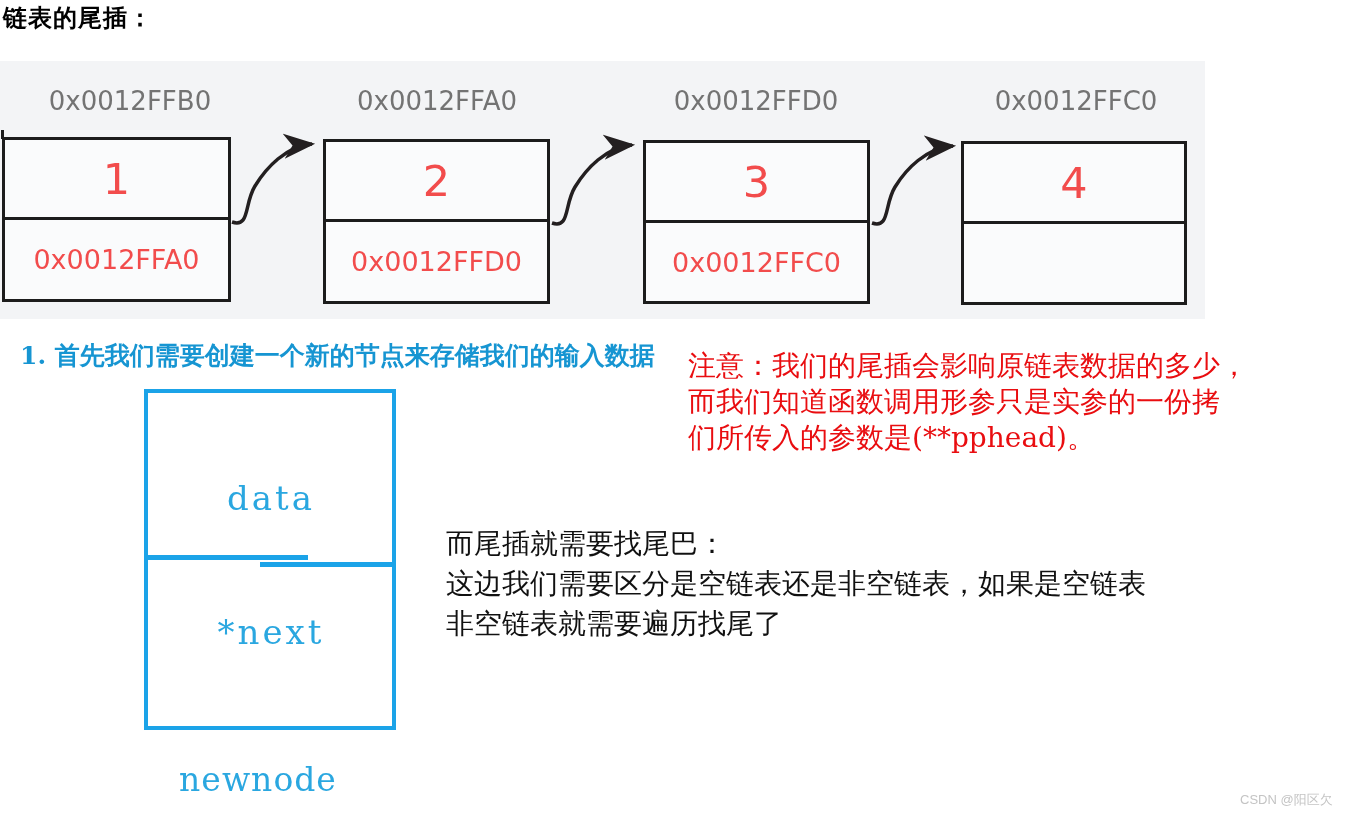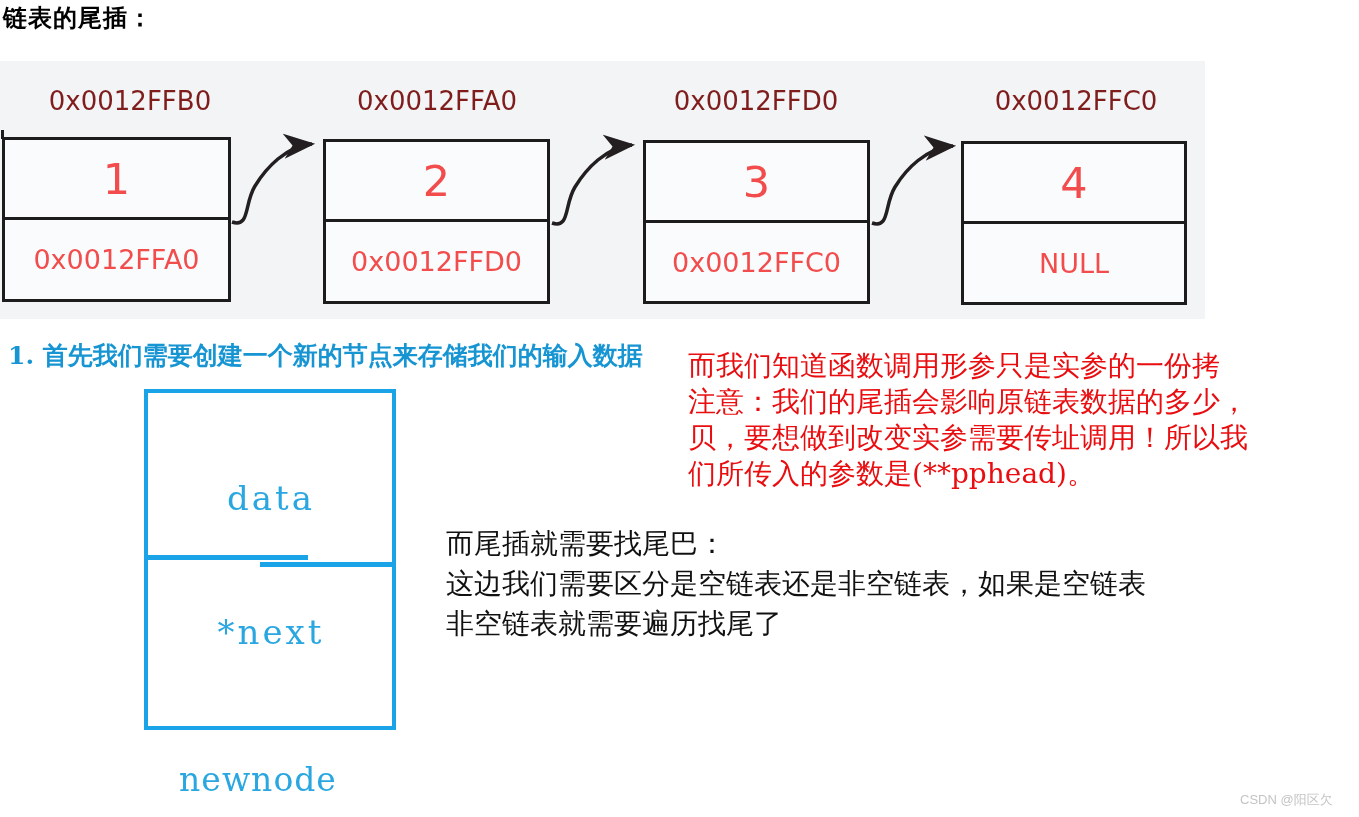--- a/index.html
+++ b/index.html
@@ -16,21 +16,21 @@
   }
 
   .panel {
     left: 0; top: 61px; width: 1205px; height: 258px;
     background: #f3f4f6;
   }
 
   .addr-label {
     top: 86px; height: 28px; width: 200px;
     font-family: "DejaVu Sans", sans-serif;
-    font-size: 26px; color: #7f1d1d; text-align: center;
+    font-size: 26px; color: #737373; text-align: center;
   }
   .addr-1 { left: 30px; }
   .addr-2 { left: 337px; }
   .addr-3 { left: 656px; }
   .addr-4 { left: 976px; }
 
   .node-box {
     border: 3px solid #1c1c1c;
     background: #fafbfc;
     display: flex; flex-direction: column;
@@ -52,21 +52,21 @@
     display: flex; align-items: center; justify-content: center;
     font-family: "DejaVu Sans", sans-serif;
     font-size: 27px; color: #f24c4c;
   }
 
   .corner-tick { left: 1px; top: 130px; width: 3px; height: 9px; background: #1c1c1c; }
 
   .arrow-layer { left: 0; top: 0; width: 1359px; height: 817px; pointer-events: none; }
 
   .step-note {
-    left: 8px; top: 339px;
+    left: 20px; top: 339px;
     font-family: "DejaVu Serif", "Liberation Serif", serif;
     font-weight: 700; font-size: 25px; color: #1695d2;
   }
 
   .warning-note {
     left: 688px; top: 348px; width: 600px;
     font-family: "DejaVu Serif", "Liberation Serif", serif;
     font-size: 28px; line-height: 36px; color: #e90d10;
   }
 
@@ -122,42 +122,40 @@
 <div class="abs node-box node-2">
   <div class="cell-value">2</div>
   <div class="cell-next">0x0012FFD0</div>
 </div>
 <div class="abs node-box node-3">
   <div class="cell-value">3</div>
   <div class="cell-next">0x0012FFC0</div>
 </div>
 <div class="abs node-box node-4">
   <div class="cell-value">4</div>
-  <div class="cell-next">NULL</div>
 </div>
 
 <div class="abs corner-tick"></div>
 
 <svg class="abs arrow-layer" width="1359" height="817" viewBox="0 0 1359 817" xmlns="http://www.w3.org/2000/svg">
   <defs>
     <marker id="ah" viewBox="0 0 10 8" refX="9" refY="4" markerWidth="9" markerHeight="8" orient="auto">
       <path d="M0,0 L10,4 L0,8 L2.8,4 Z" fill="#231f20"></path>
     </marker>
   </defs>
   <path d="M 232 222 C 250 228, 244 204, 255 186 S 286 146, 312 144" fill="none" stroke="#231f20" stroke-width="3.5" marker-end="url(#ah)"></path>
   <path d="M 552 223 C 570 229, 564 205, 575 187 S 606 147, 632 145" fill="none" stroke="#231f20" stroke-width="3.5" marker-end="url(#ah)"></path>
   <path d="M 872 223 C 890 229, 884 205, 895 187 S 926 148, 953 146" fill="none" stroke="#231f20" stroke-width="3.5" marker-end="url(#ah)"></path>
 </svg>
 
 <div class="abs step-note">1. 首先我们需要创建一个新的节点来存储我们的输入数据</div>
 
 <div class="abs warning-note">
+  <div>注意：我们的尾插会影响原链表数据的多少，</div>
   <div>而我们知道函数调用形参只是实参的一份拷</div>
-  <div>注意：我们的尾插会影响原链表数据的多少，</div>
-  <div>贝，要想做到改变实参需要传址调用！所以我</div>
   <div>们所传入的参数是(**pphead)。</div>
 </div>
 
 <div class="abs newnode-box">
   <div class="divider-bar b1"></div>
   <div class="divider-bar b2"></div>
 </div>
 <div class="abs box-label label-data">data</div>
 <div class="abs box-label label-next">*next</div>
 <div class="abs newnode-caption">newnode</div>

